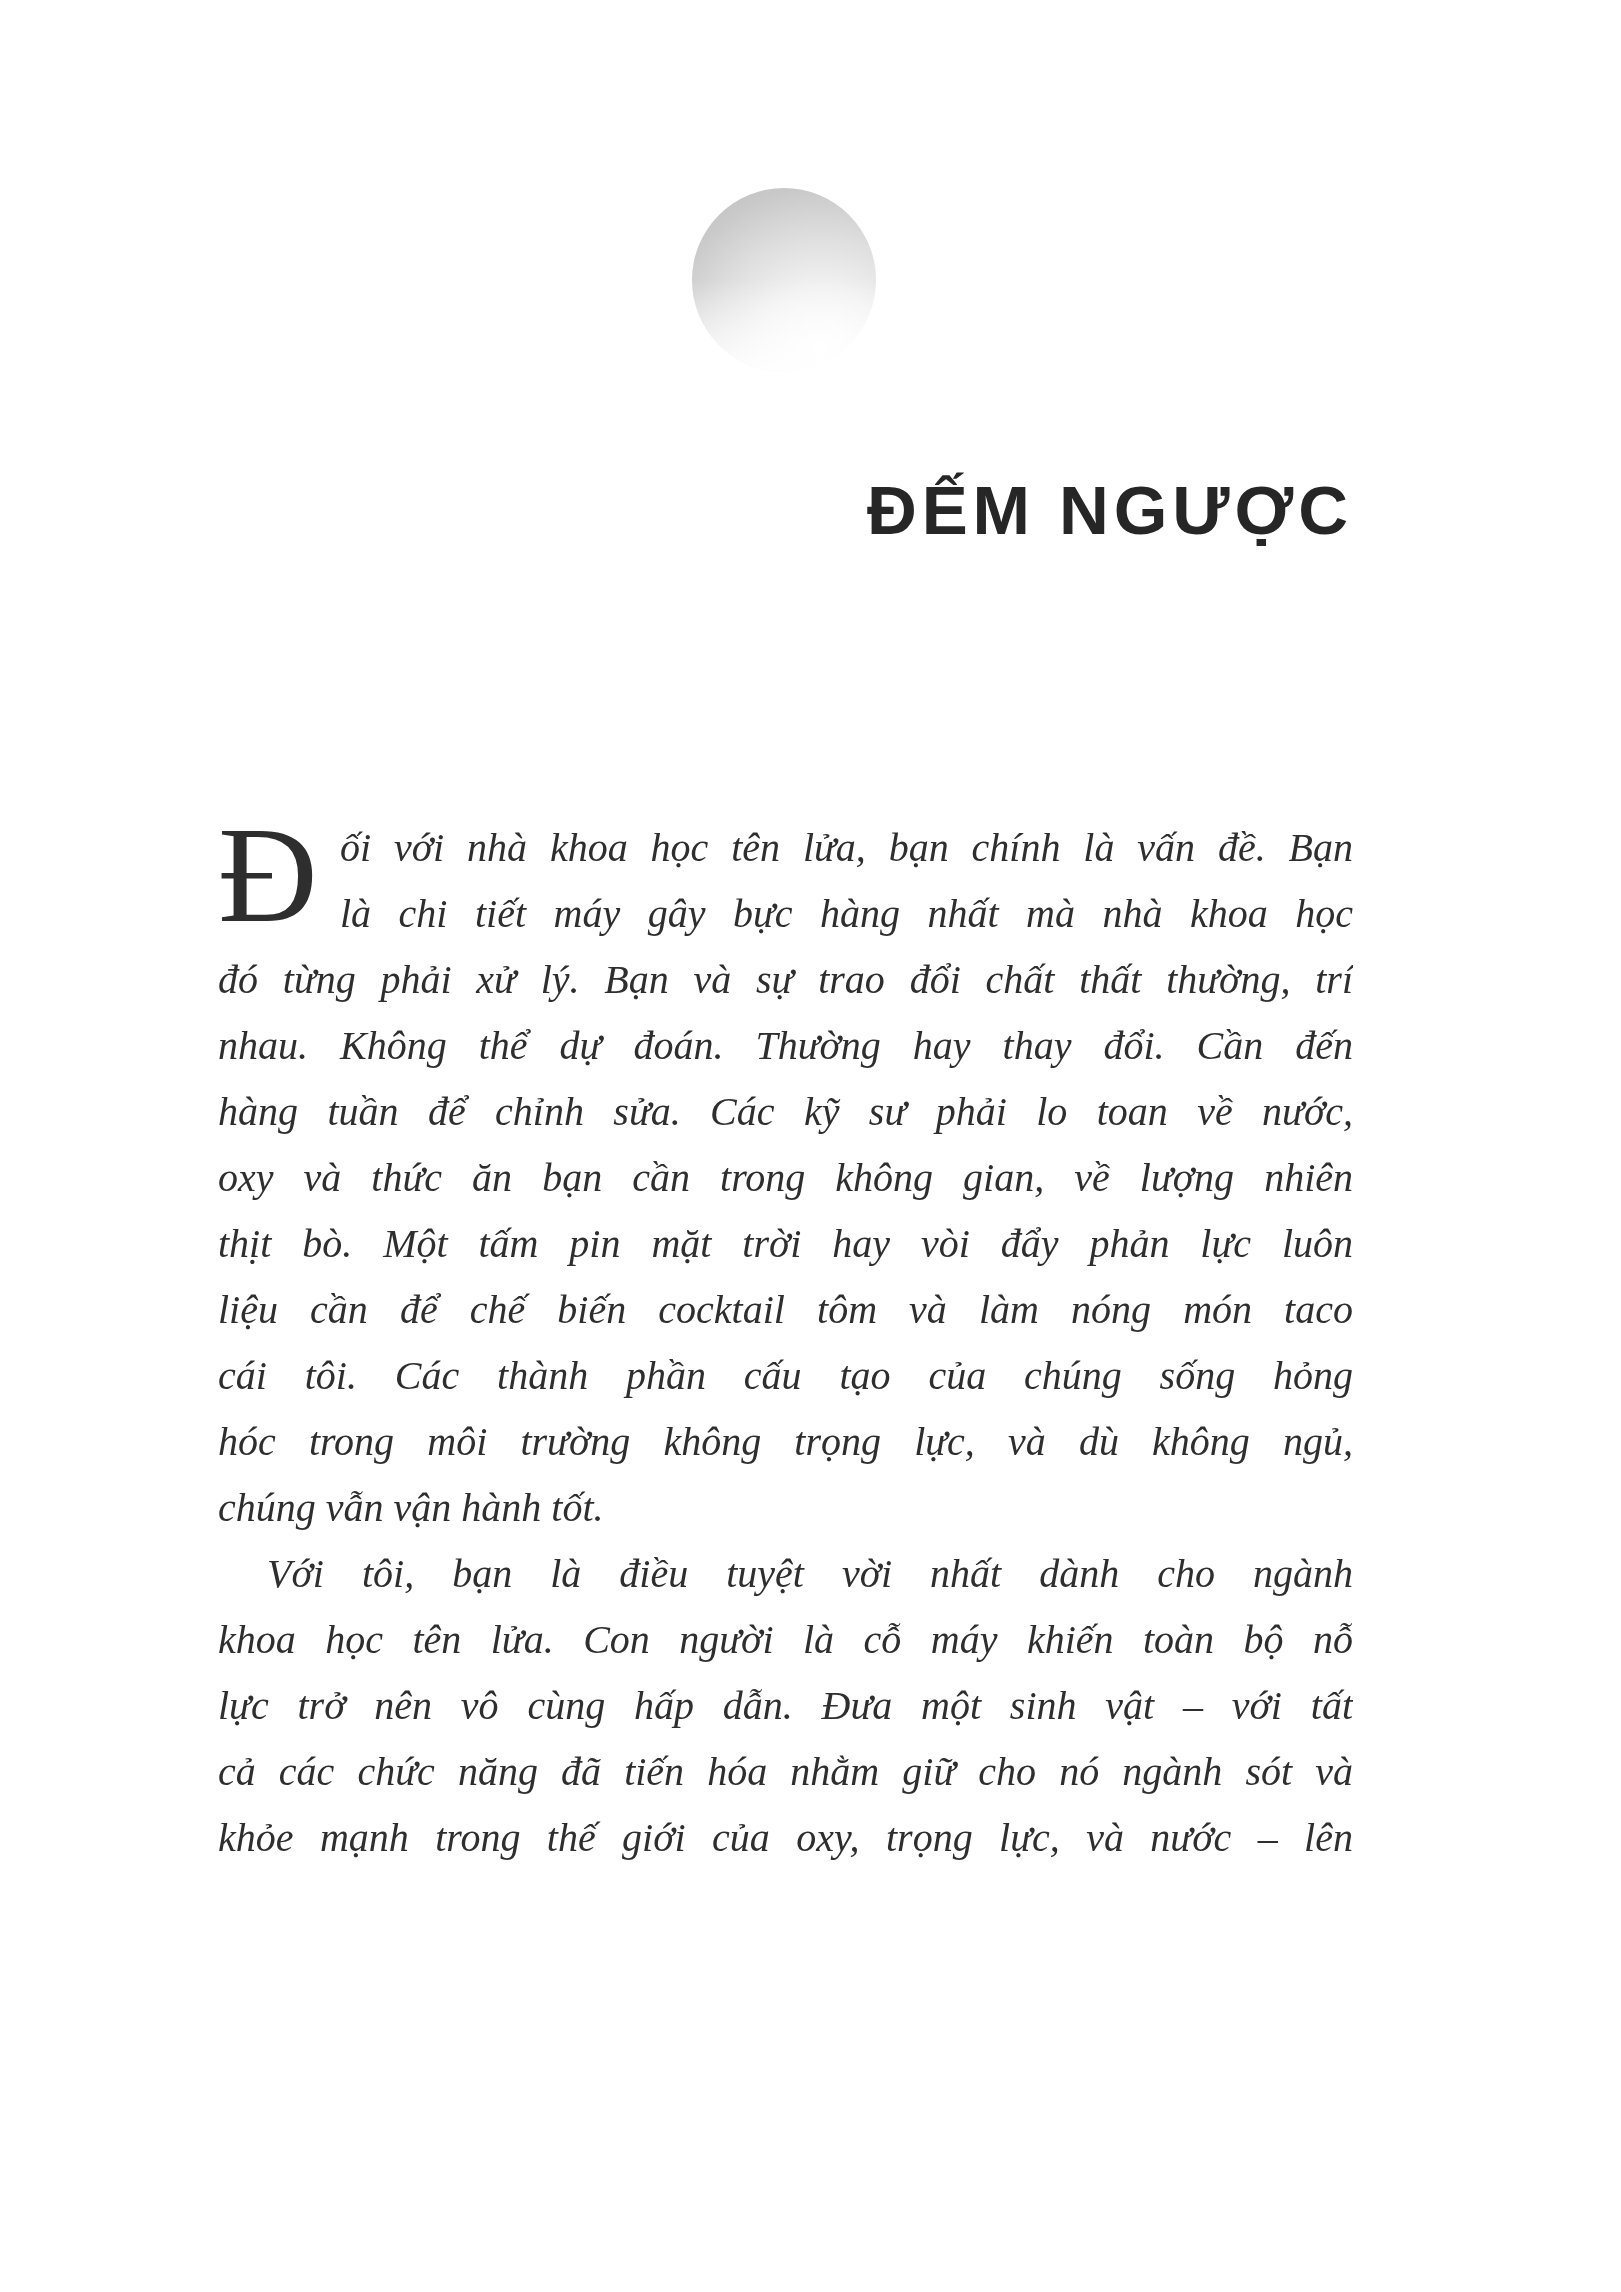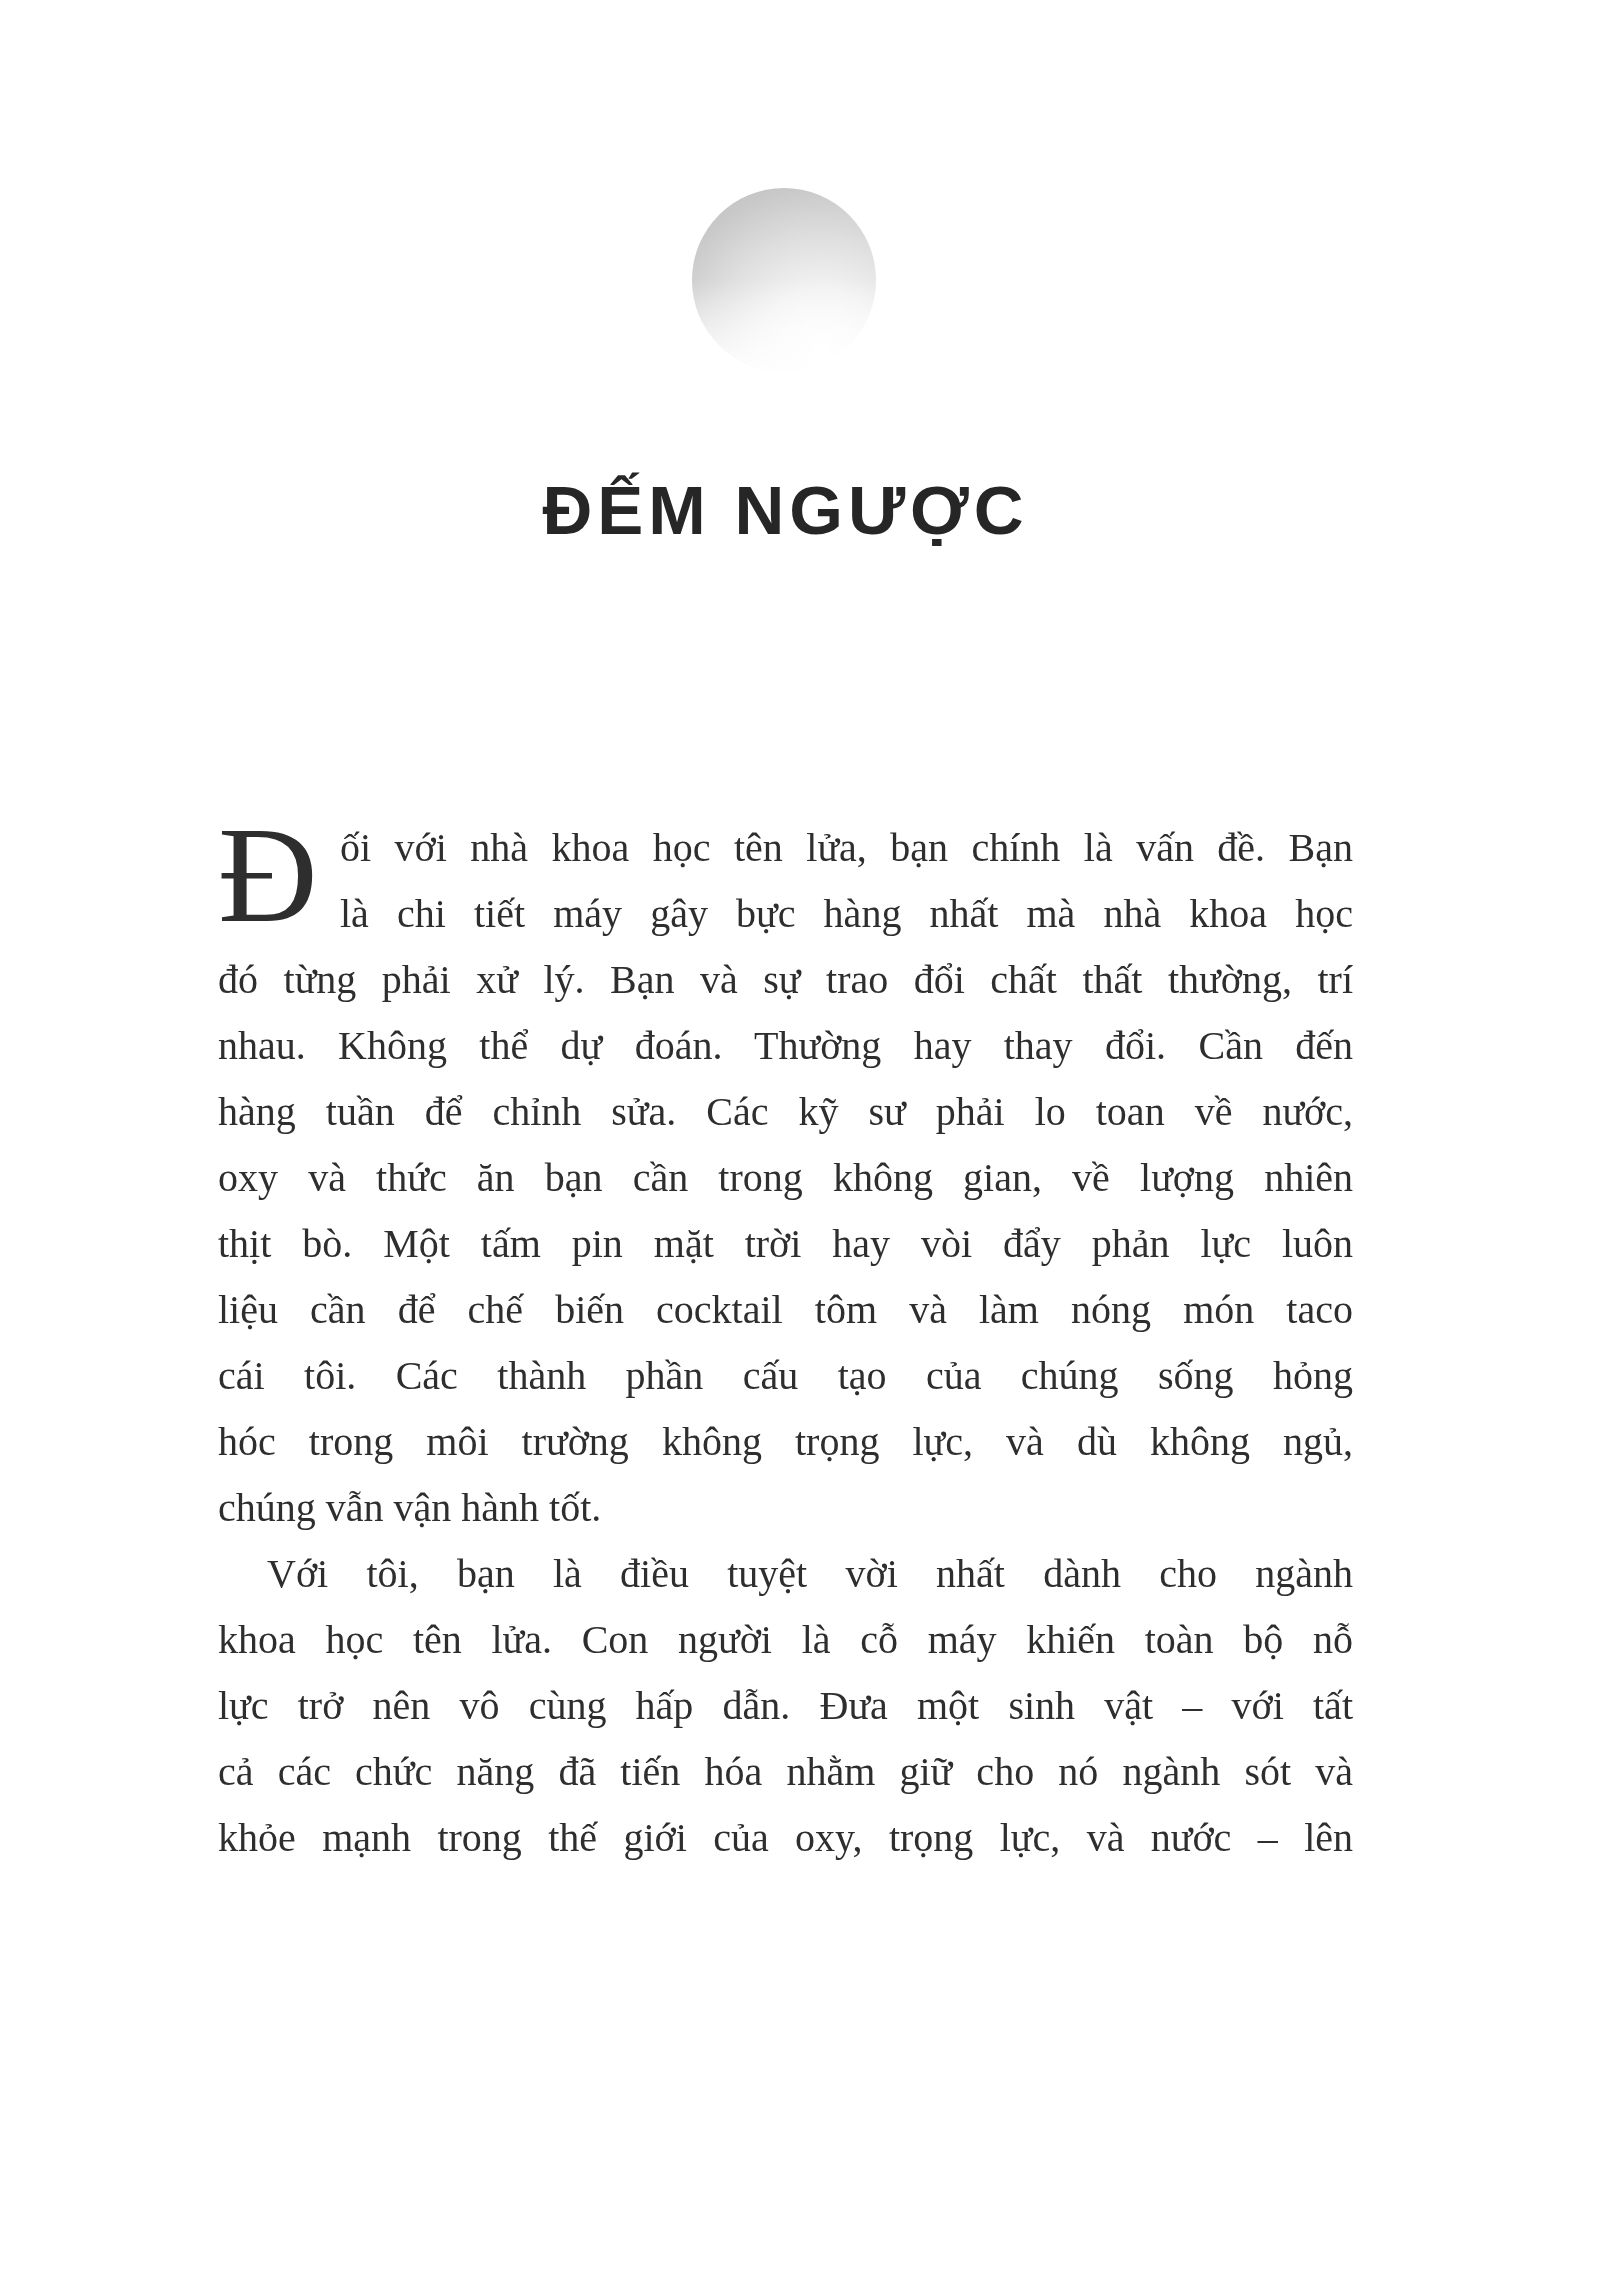--- a/index.html
+++ b/index.html
@@ -41,21 +41,21 @@
                 rgba(255,255,255,0.55) 78%,
                 rgba(255,255,255,0.95) 100%);
   }
 
   
   .chapter-title {
     position: absolute;
     left: 218px;
     top: 429px;
     width: 1135px;
-    text-align: center;
+    text-align: right;
     font-family: "Liberation Sans", sans-serif;
     font-weight: bold;
     font-size: 69px;
     line-height: 71px;
     letter-spacing: 4.9px;
     color: #262626;
   }
 
   
   .textblock {
@@ -65,20 +65,21 @@
     width: 1135px;
     font-size: 40px;
     line-height: 66px;
     color: #2e2e2e;
   }
   .line {
     height: 66px;
     text-align: justify;
     text-align-last: justify;
     white-space: nowrap; 
+    font-style: italic;
   }
   .line { white-space: normal; overflow: hidden; }
   .line.dc { padding-left: 122px; }
   .line.indent { text-indent: 49px; }
   .line.no-stretch { text-align-last: left; }
 
   .dropcap {
     position: absolute;
     left: 0px;
     top: -8.8px;

